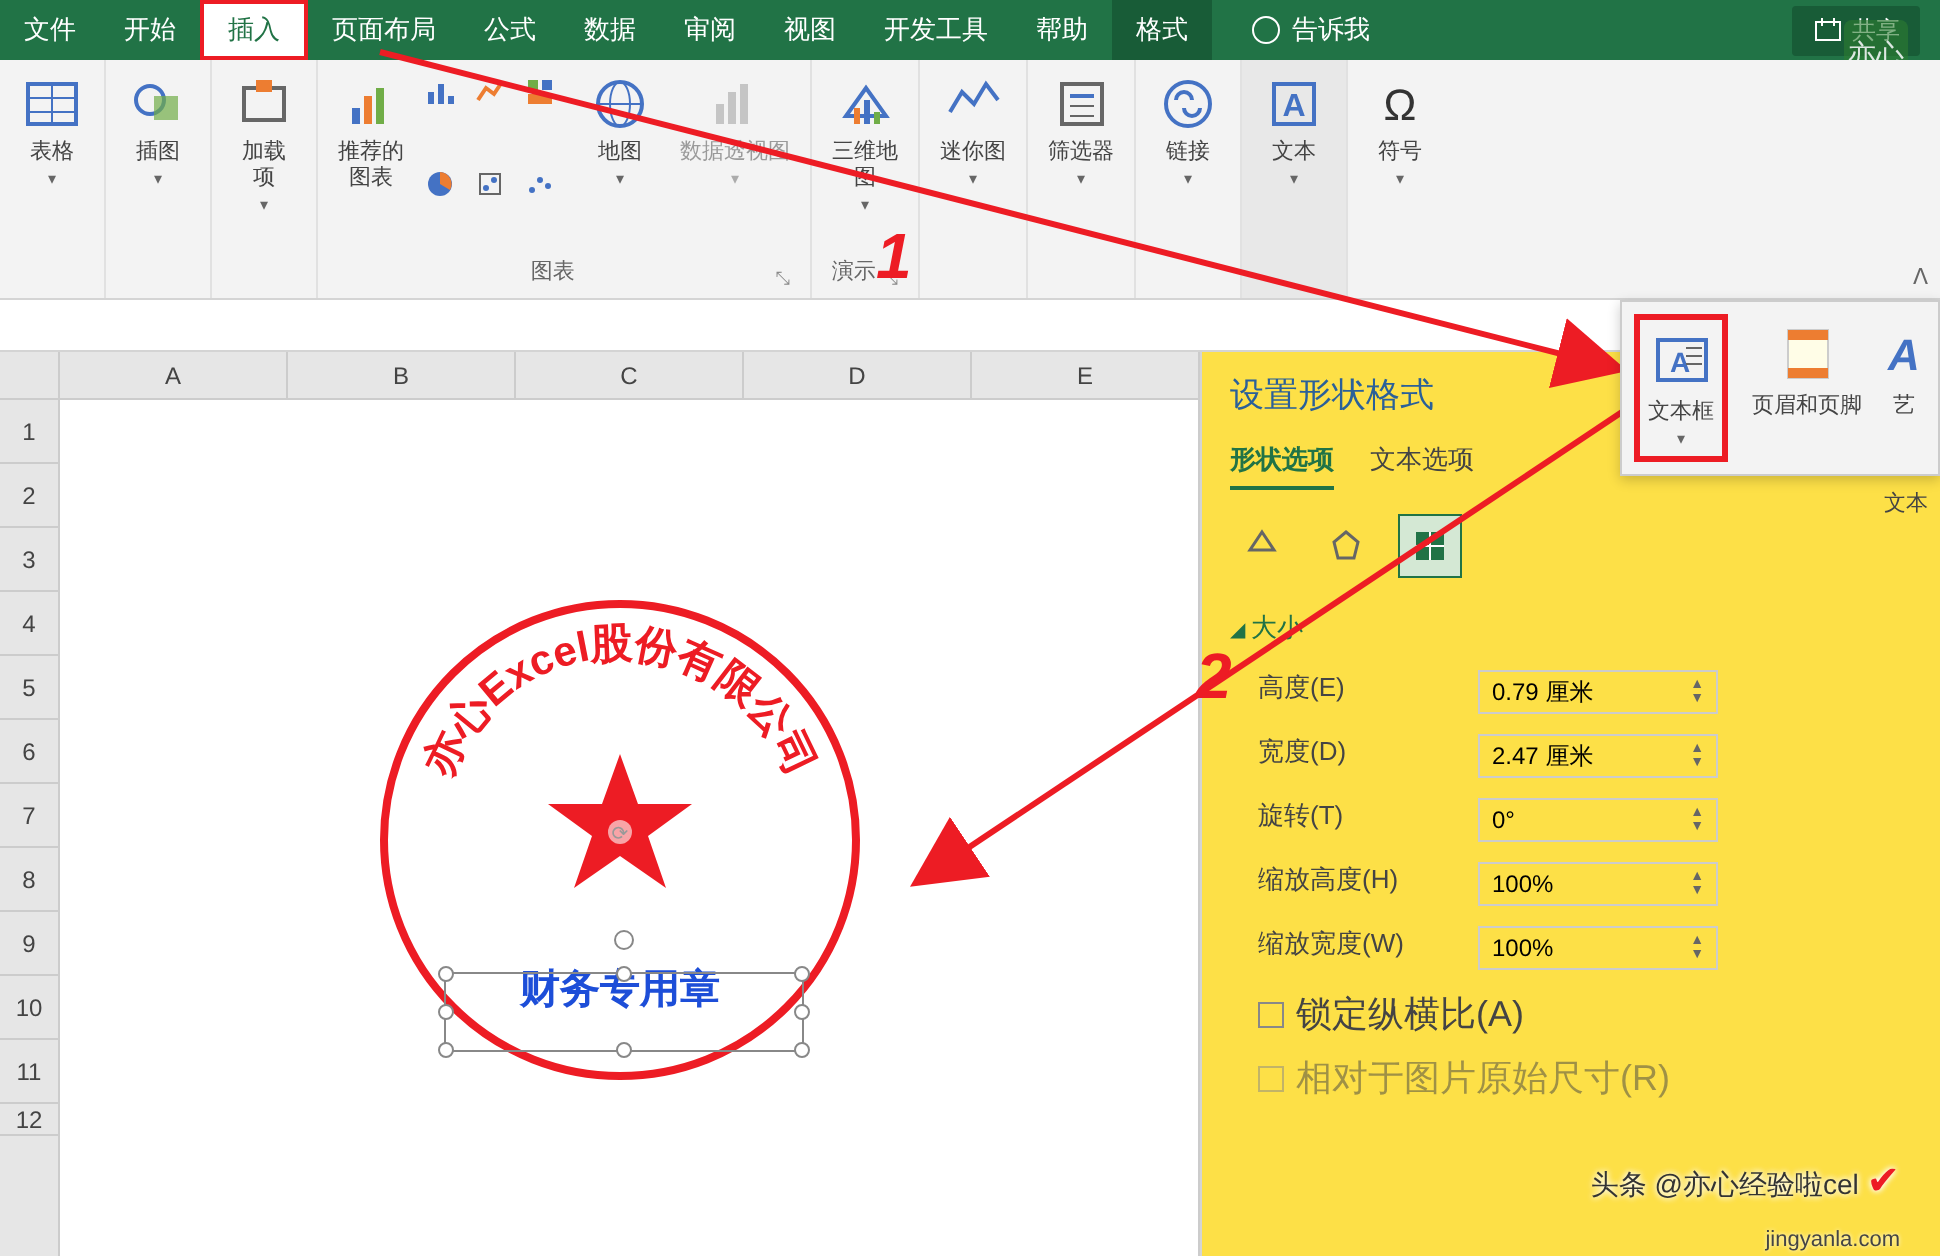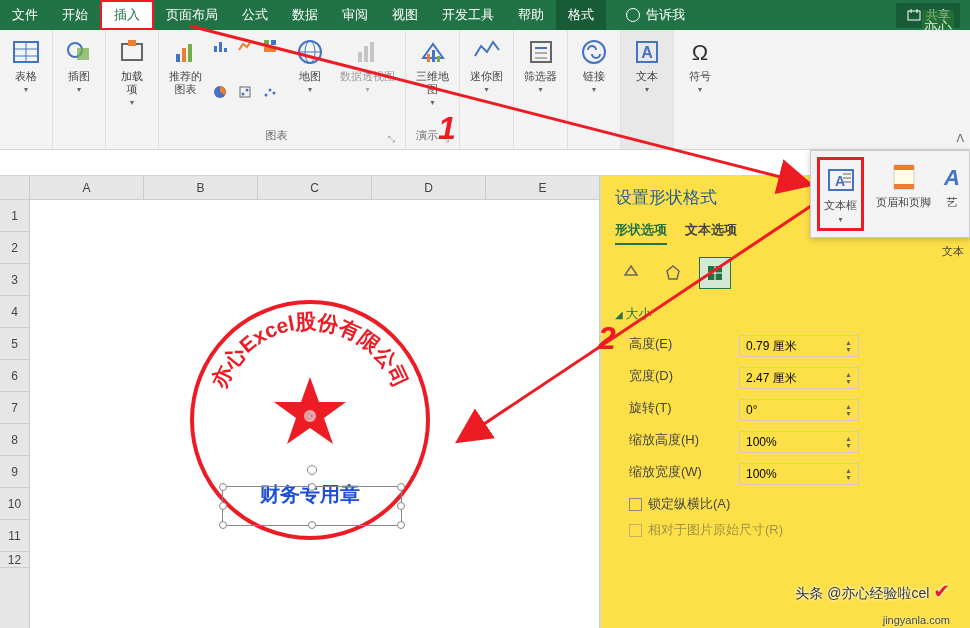--- a/index.html
+++ b/index.html
@@ -48,32 +48,32 @@
 .stamp-text-arc { position: absolute; width: 100%; height: 100%; }
 .stamp-star { position: absolute; left: 50%; top: 50%; transform: translate(-50%, -60%); }
 .stamp-bottom-text { position: absolute; left: 50%; bottom: 42px; transform: translateX(-50%); color: #1d4ed8; font-size: 20px; font-weight: bold; white-space: nowrap; }
 .selection-box { position: absolute; left: 192px; top: 286px; width: 180px; height: 40px; border: 1px solid #888; }
 .sel-handle { width: 8px; height: 8px; background: #fff; border: 1px solid #888; border-radius: 50%; position: absolute; }
 .rot-handle { width: 10px; height: 10px; background: #fff; border: 1px solid #888; border-radius: 50%; position: absolute; left: 50%; top: -22px; transform: translateX(-50%); }
 
 .side-panel { width: 370px; border-left: 1px solid #d4d4d4; background: #fde047; padding: 10px 14px; font-size: 13px; }
 .panel-title { color: #2a6099; font-size: 17px; margin-bottom: 12px; }
 .panel-tabs { display: flex; gap: 18px; margin-bottom: 12px; font-size: 13px; }
-.panel-tab { color: #444; padding-bottom: 4px; font-weight: bold; }
+.panel-tab { color: #444; padding-bottom: 4px; }
 .panel-tab.active { border-bottom: 2px solid #217346; color: #217346; font-weight: bold; }
 .panel-icons { display: flex; gap: 10px; margin-bottom: 16px; }
 .panel-icon-btn { width: 32px; height: 32px; border: 1px solid transparent; display: flex; align-items: center; justify-content: center; }
 .panel-icon-btn.active { background: #d4e8d4; border-color: #217346; }
 .panel-section-title { color: #217346; font-size: 13px; margin-bottom: 12px; }
 .panel-section-title::before { content: "◢ "; font-size: 10px; }
 .prop-row { display: flex; align-items: flex-start; margin-bottom: 10px; padding-left: 14px; }
 .prop-label { width: 110px; color: #444; }
 .prop-input { width: 120px; height: 22px; border: 1px solid #ccc; padding: 0 6px; font-size: 12px; display: flex; align-items: center; justify-content: space-between; }
 .spinner { display: flex; flex-direction: column; font-size: 7px; color: #666; line-height: 7px; }
-.checkbox-row { display: flex; align-items: center; gap: 6px; padding-left: 14px; margin-bottom: 8px; font-size: 13px; color: #444; }
+.checkbox-row { display: flex; align-items: center; gap: 6px; padding-left: 14px; margin-bottom: 8px; font-size: 18px; color: #444; }
 .checkbox { width: 13px; height: 13px; border: 1px solid #888; }
 
 .arrow-line { position: absolute; pointer-events: none; }
 .annotation-num { position: absolute; color: #ed1c24; font-size: 32px; font-weight: bold; font-style: italic; }
 
 .watermark { position: absolute; right: 20px; bottom: 25px; font-size: 14px; color: #333; font-weight: normal; text-shadow: 0 0 3px #fff, 0 0 3px #fff; }
 .watermark-sub { position: absolute; right: 20px; bottom: 2px; font-size: 11px; color: #444; text-shadow: 0 0 2px #fff; }
 .watermark-logo { position: absolute; right: 12px; top: 6px; width: 40px; height: 40px; opacity: 0.85; }
 .check-red { color: #ed1c24; font-size: 20px; }
 </style>

